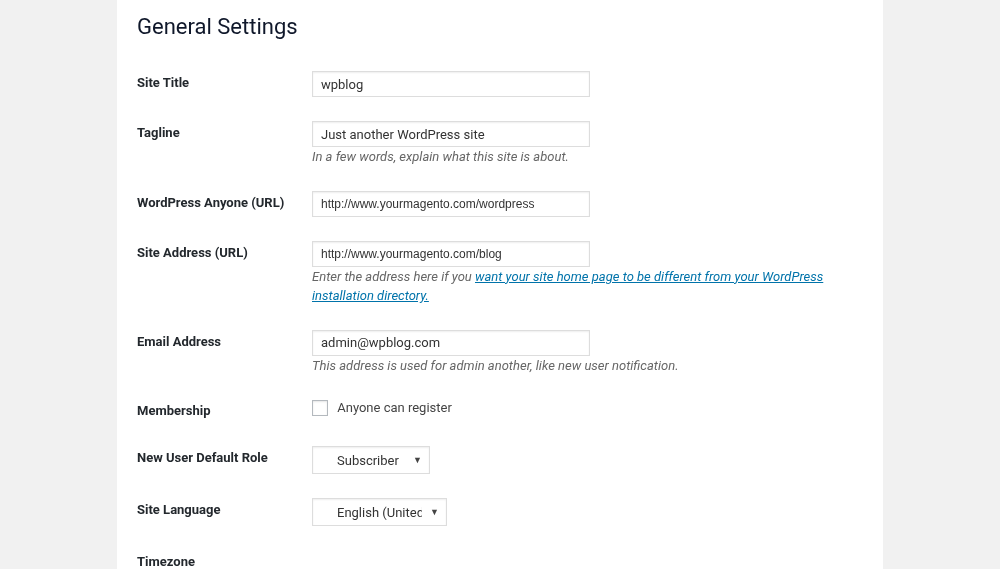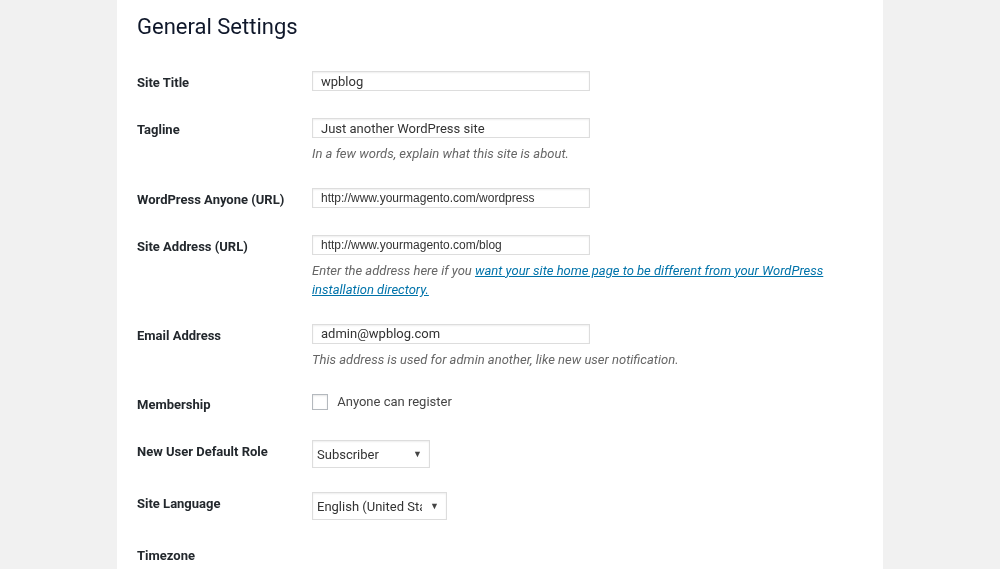--- a/index.html
+++ b/index.html
@@ -46,38 +46,37 @@
       width: 175px;
       padding: 16px 10px 16px 0;
       vertical-align: top;
     }
     .form-table td {
       padding: 12px 10px 12px 0;
       vertical-align: top;
     }
     input[type="text"] {
       width: 278px;
-      height: 20px;
+      height: 26px;
       padding: 3px 8px;
       border: 1px solid #ddd;
       background: #fff;
       font-size: 13px;
       color: #333;
       box-shadow: inset 0 1px 2px rgba(0,0,0,0.07);
       font-family: inherit;
     }
     input.code {
       font-family: Liberation Sans, sans-serif;
       font-size: 12px;
     }
     .description {
       font-size: 13px;
       color: #666;
       font-style: italic;
-      margin-top: 6px;
       line-height: 1.5;
     }
     .description a {
       color: #0073aa;
       text-decoration: underline;
     }
     input[type="checkbox"] {
       width: 16px;
       height: 16px;
       margin: 0 6px 0 0;
@@ -88,21 +87,21 @@
       -webkit-appearance: none;
       box-shadow: inset 0 1px 2px rgba(0,0,0,0.1);
     }
     .checkbox-label {
       font-size: 13px;
       color: #444;
       vertical-align: middle;
     }
     select {
       height: 28px;
-      padding: 2px 24px 2px 4px;
+      padding: 2px 24px 2px 24px;
       border: 1px solid #ddd;
       background: #fff;
       font-size: 13px;
       color: #333;
       appearance: none;
       -webkit-appearance: none;
       background-image: none;
       position: relative;
       box-shadow: inset 0 1px 2px rgba(0,0,0,0.07);
       font-family: inherit;

